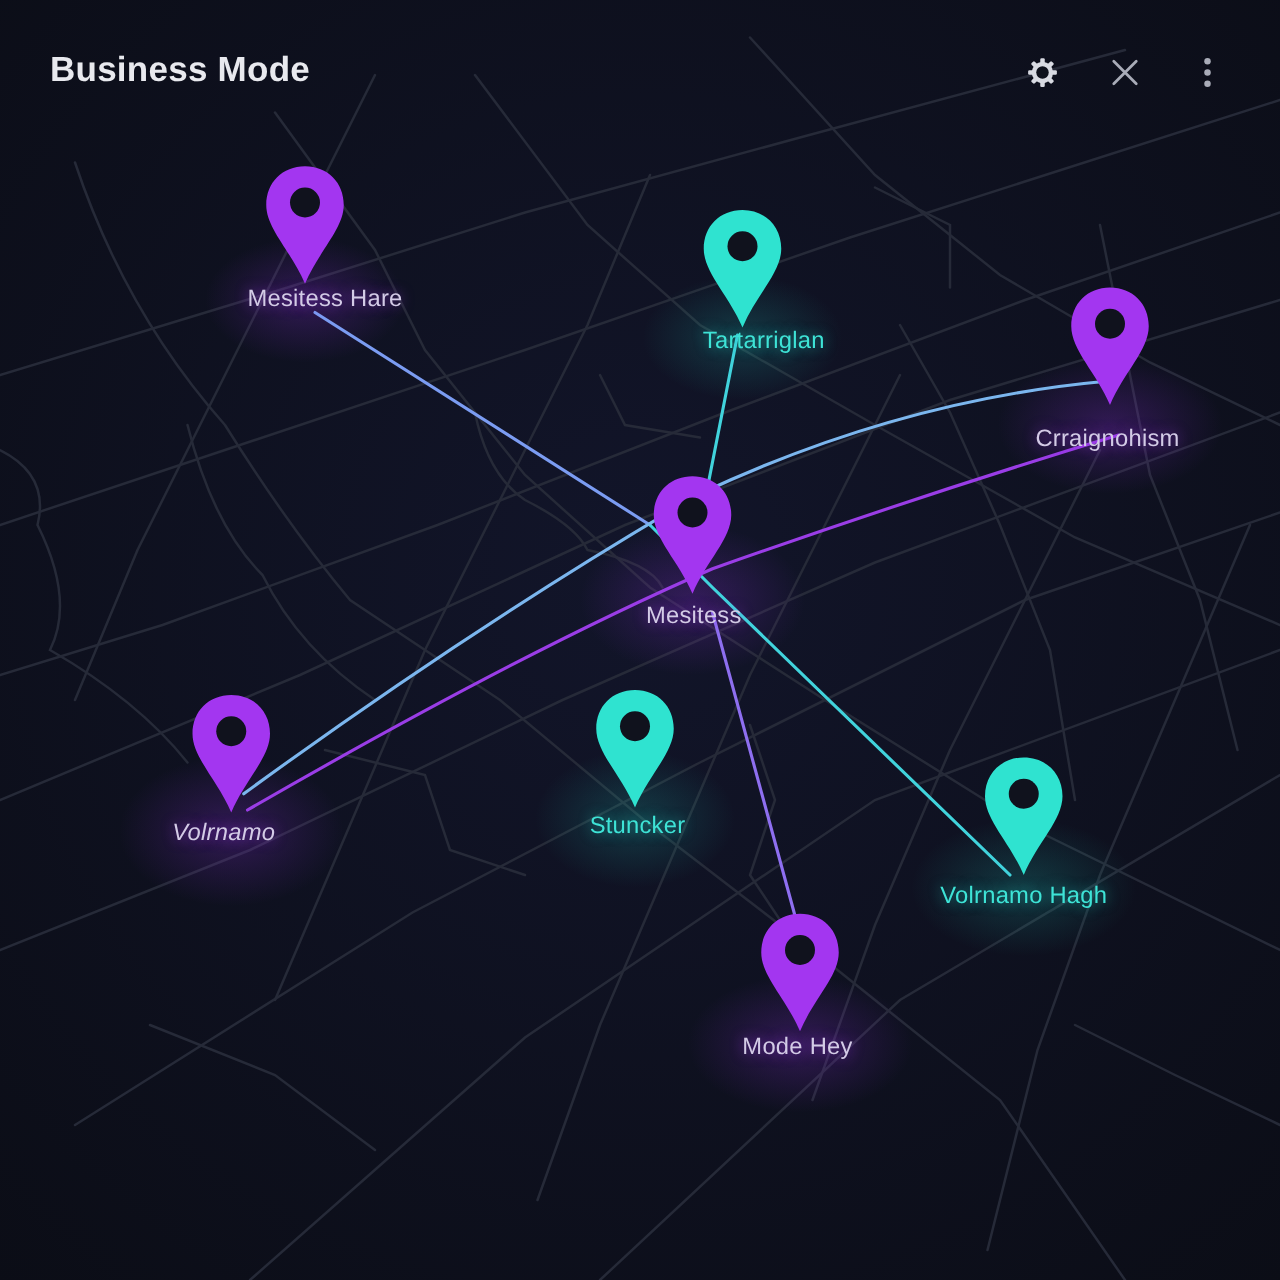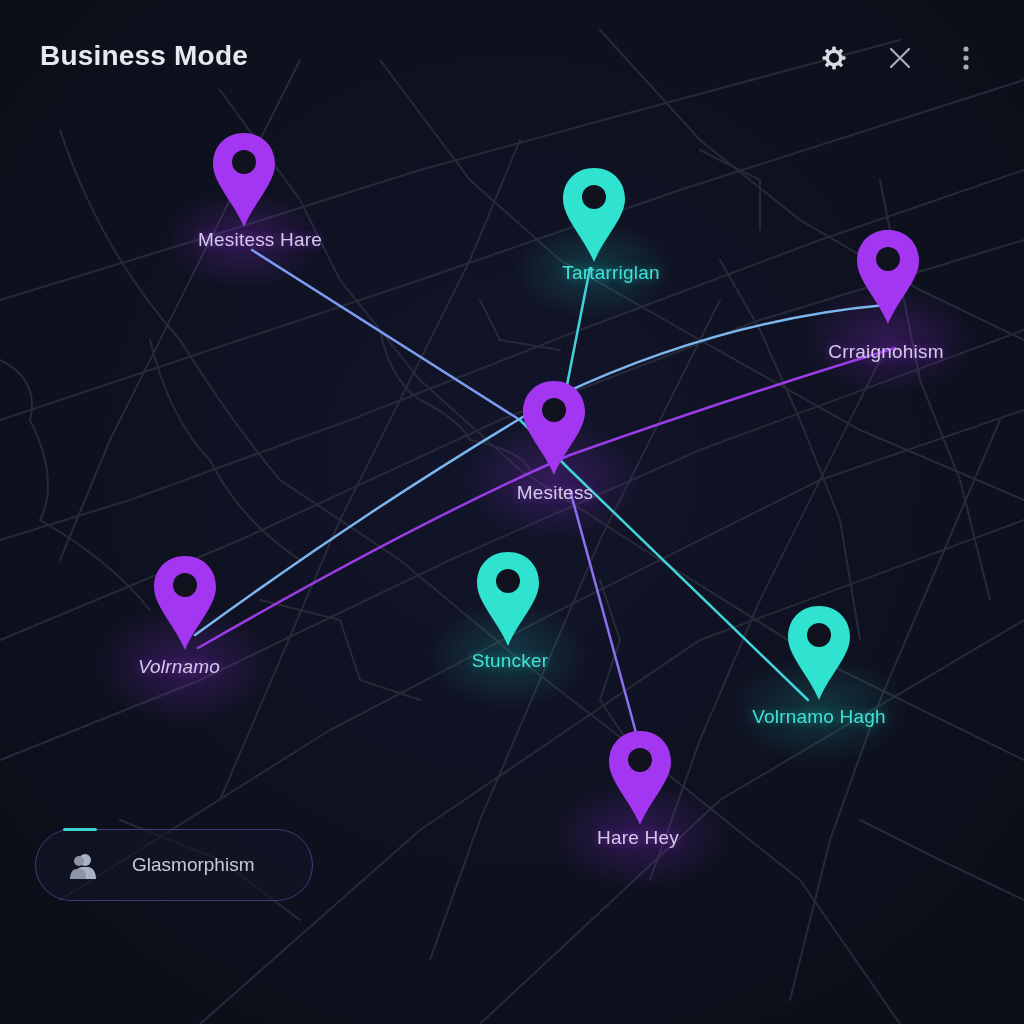--- a/index.html
+++ b/index.html
@@ -179,25 +179,15 @@
       </svg>
   </div>
   <div class="pin-label teal" style="left:819px;top:706px;">Volrnamo Hagh</div>
 
   <div class="pin" style="left:607px;top:729px;">
     <svg width="66" height="98" viewBox="0 0 66 98">
         <path d="M33 2 C15 2 2 15 2 33 C2 52 22 70 33 96 C44 70 64 52 64 33 C64 15 51 2 33 2 Z" fill="#a336f0"></path>
         <circle cx="33" cy="31" r="12" fill="#10121d"></circle>
       </svg>
   </div>
-  <div class="pin-label purple" style="left:638px;top:827px;">Hare Hey</div>
+  <div class="pin-label purple" style="left:638px;top:827px;">Mode Hey</div>
 
-  <div class="mode-pill">
-    <div class="pill-accent"></div>
-    <svg class="pill-icon" viewBox="0 0 32 28">
-      <circle cx="17" cy="8" r="6" fill="#aab2c2"></circle>
-      <path d="M6 27 C6 19 10 15 14 15 L20 15 C24 15 28 19 28 27 Z" fill="#aab2c2"></path>
-      <circle cx="11" cy="9" r="5" fill="#8c94a6"></circle>
-      <path d="M2 27 C2 20 5 17 9 17 L13 17 C16 17 18 20 18 27 Z" fill="#8c94a6"></path>
-    </svg>
-    <div class="pill-label">Glasmorphism</div>
-  </div>
 </div>
 
 </body></html>

